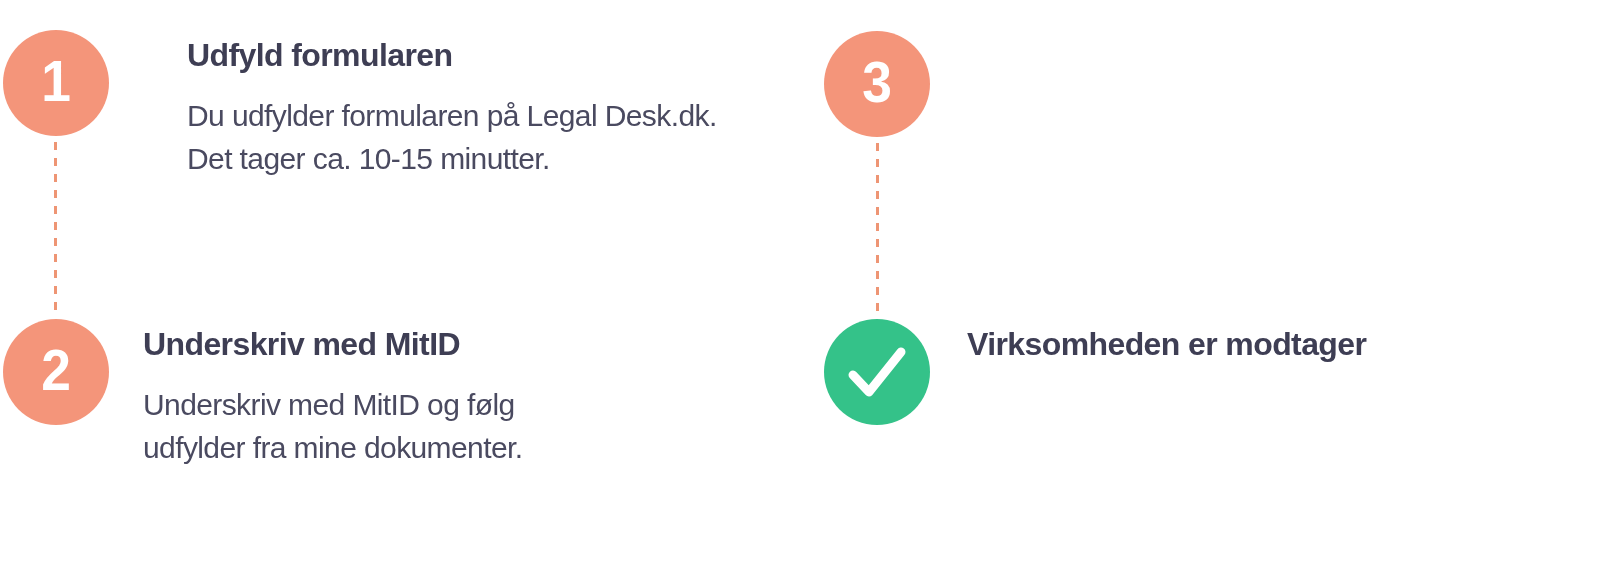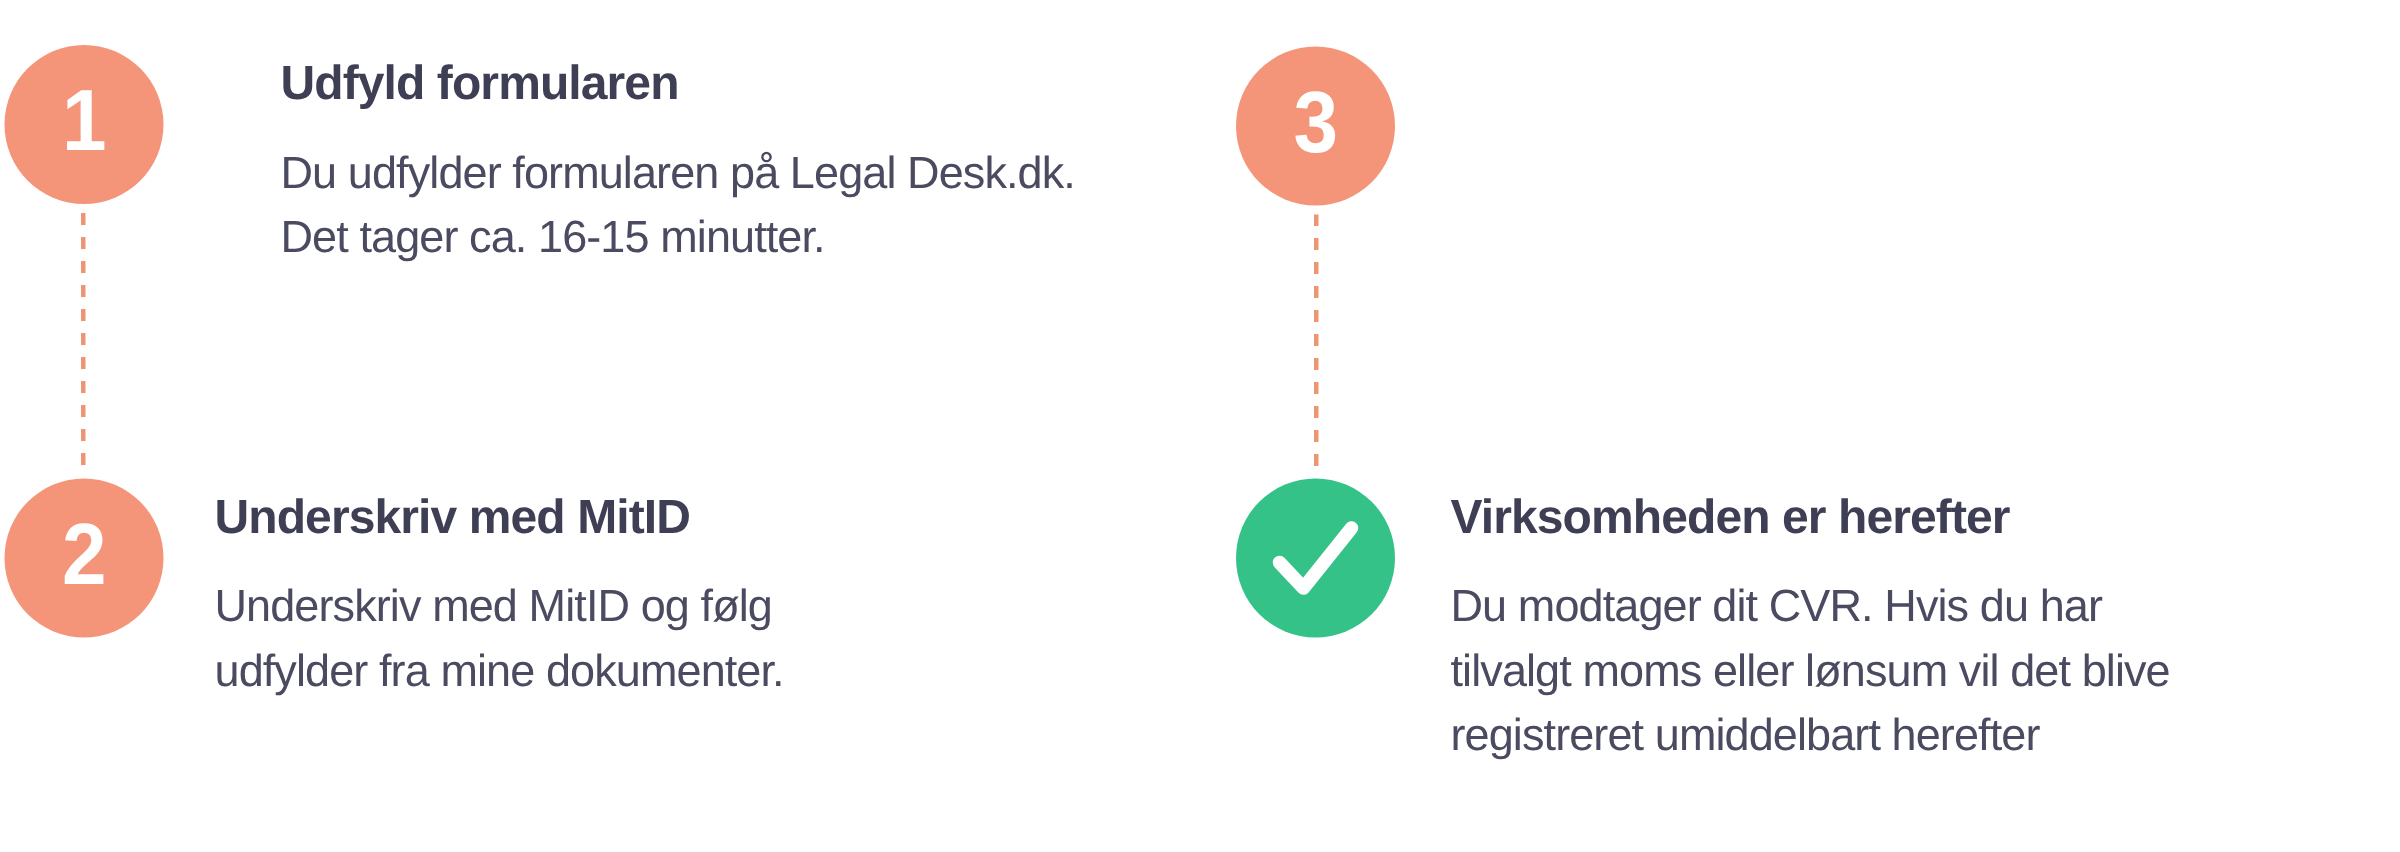--- a/index.html
+++ b/index.html
@@ -107,32 +107,29 @@
 
   <div class="circle green c4">
     <svg class="check-icon-svg" viewBox="0 0 64 56" fill="none" xmlns="http://www.w3.org/2000/svg">
       <path d="M8 31 L24 48 L56 8" stroke="#FFFFFF" stroke-width="9" stroke-linecap="round" stroke-linejoin="round"></path>
     </svg>
   </div>
 
   <div class="step-text t1">
     <h3 class="step-title">Udfyld formularen</h3>
     <p class="step-body">Du udfylder formularen på Legal Desk.dk.
-Det tager ca. 16-15 minutter.</p>
+Det tager ca. 10-15 minutter.</p>
   </div>
 
   <div class="step-text t2">
     <h3 class="step-title">Underskriv med MitID</h3>
     <p class="step-body">Underskriv med MitID og følg
 udfylder fra mine dokumenter.</p>
   </div>
 
   <div class="step-text t3">
   </div>
 
   <div class="step-text t4">
-    <h3 class="step-title">Virksomheden er herefter</h3>
-    <p class="step-body">Du modtager dit CVR. Hvis du har
-tilvalgt moms eller lønsum vil det blive
-registreret umiddelbart herefter</p>
+    <h3 class="step-title">Virksomheden er modtager</h3>
   </div>
 
 </div>
 
 </body></html>

